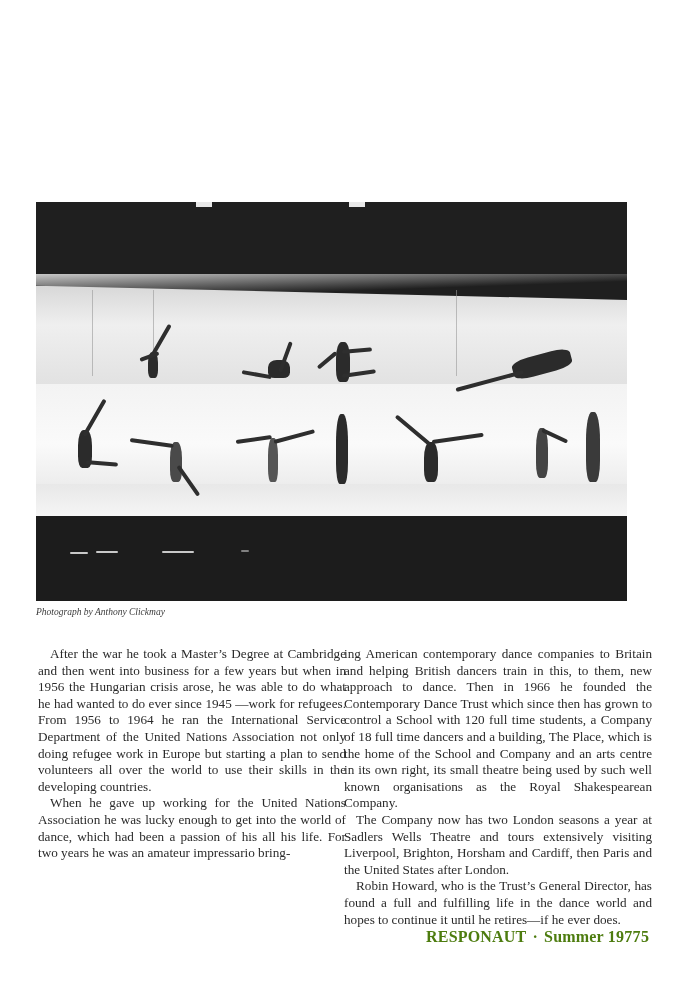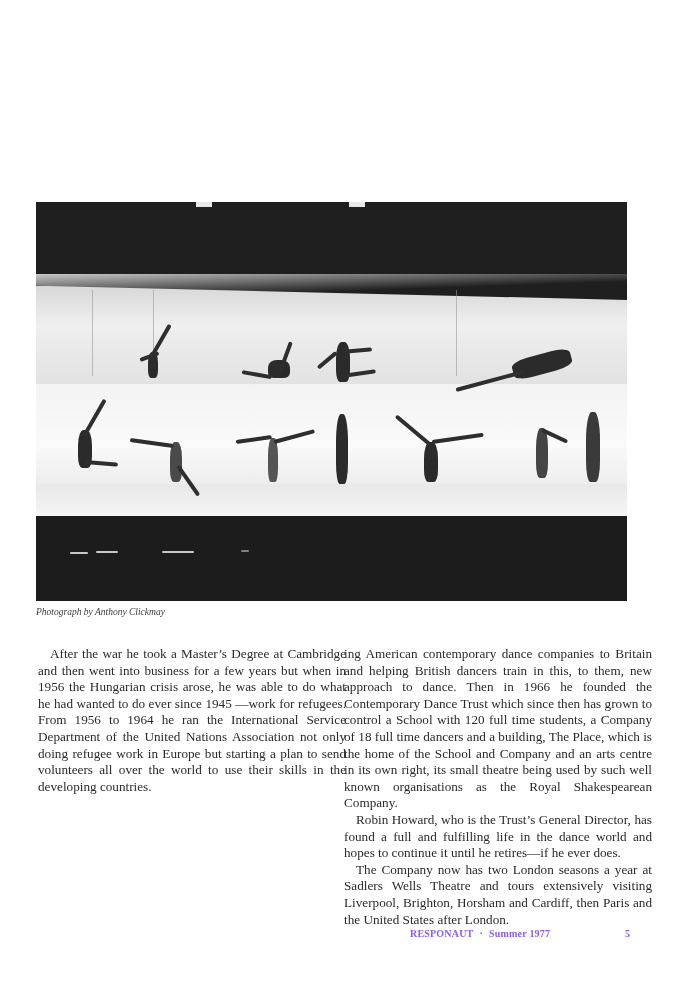--- a/index.html
+++ b/index.html
@@ -25,21 +25,21 @@
 
   .caption { position: absolute; left: 36px; top: 607px; font-style: italic; font-size: 9.5px; color: #3a3a3a; }
 
   .col { position: absolute; top: 646px; width: 308px; font-size: 13.2px; line-height: 16.6px;
          text-align: justify; hyphens: manual; }
   .col p { margin: 0; text-indent: 12px; }
   .col p.first { text-indent: 0; }
   .col-left { left: 38px; }
   .col-right { left: 344px; font-family: Liberation Serif, serif; }
 
-  .footer { position: absolute; left: 410px; top: 928px; font-size: 10px; font-weight: bold; color: #8b5cf6; letter-spacing: .2px; }
+  .footer { position: absolute; left: 426px; top: 928px; font-size: 16px; font-weight: bold; color: #4d7c0f; letter-spacing: .2px; }
   .footer .dot { font-weight: bold; margin: 0 6px; }
   .footer .pnum { position: absolute; left: 215px; top: 0; }
 </style>
 </head>
 <body>
 
 <div class="photo" title="Black-and-white stage photograph of dancers in various leaping and cartwheeling poses on a two-tier white stage">
   <div class="lamp" style="left:160px;"></div>
   <div class="lamp" style="left:313px;"></div>
   <div class="stage-back"></div>
@@ -82,24 +82,25 @@
   <div class="limb" style="left:396px;top:238px;width:52px;transform:rotate(-8deg);"></div>
   <div class="dancer" style="left:500px;top:226px;width:12px;height:50px;background:#444;"></div>
   <div class="limb" style="left:506px;top:226px;width:28px;transform:rotate(25deg);"></div>
   <div class="dancer" style="left:550px;top:210px;width:14px;height:70px;background:#3a3a3a;"></div>
 </div>
 
 <div class="caption">Photograph by Anthony Clickmay</div>
 
 <div class="col col-left">
   <p>After the war he took a Master’s Degree at Cambridge and then went into business for a few years but when in 1956 the Hungarian crisis arose, he was able to do what he had wanted to do ever since 1945 —work for refugees. From 1956 to 1964 he ran the International Service Department of the United Nations Association not only doing refugee work in Europe but starting a plan to send volunteers all over the world to use their skills in the developing countries.</p>
+  <p>When he gave up working for the United Nations Association he was lucky enough to get into the world of dance, which had been a passion of his all his life. For two years he was an amateur impressario bring-</p>
 </div>
 
 <div class="col col-right">
   <p class="first">ing American contemporary dance companies to Britain and helping British dancers train in this, to them, new approach to dance. Then in 1966 he founded the Contemporary Dance Trust which since then has grown to control a School with 120 full time students, a Company of 18 full time dancers and a building, The Place, which is the home of the School and Company and an arts centre in its own right, its small theatre being used by such well known organisations as the Royal Shakespearean Company.</p>
+  <p>The Company now has two London seasons a year at Sadlers Wells Theatre and tours extensively visiting Liverpool, Brighton, Horsham and Cardiff, then Paris and the United States after London.</p>
   <p>Robin Howard, who is the Trust’s General Director, has found a full and fulfilling life in the dance world and hopes to continue it until he retires—if he ever does.</p>
-  <p>The Company now has two London seasons a year at Sadlers Wells Theatre and tours extensively visiting Liverpool, Brighton, Horsham and Cardiff, then Paris and the United States after London.</p>
 </div>
 
 <div class="footer">
   <span>RESPONAUT</span><span class="dot">·</span><span>Summer 1977</span>
   <span class="pnum">5</span>
 </div>
 
 </body></html>

